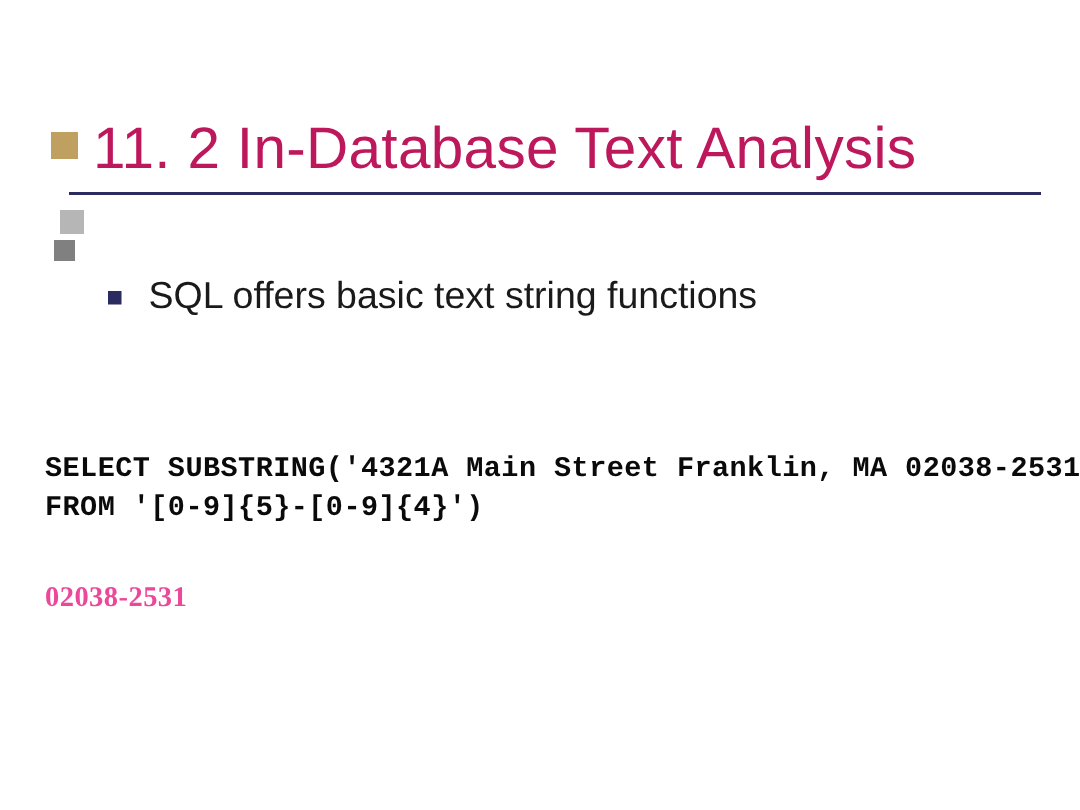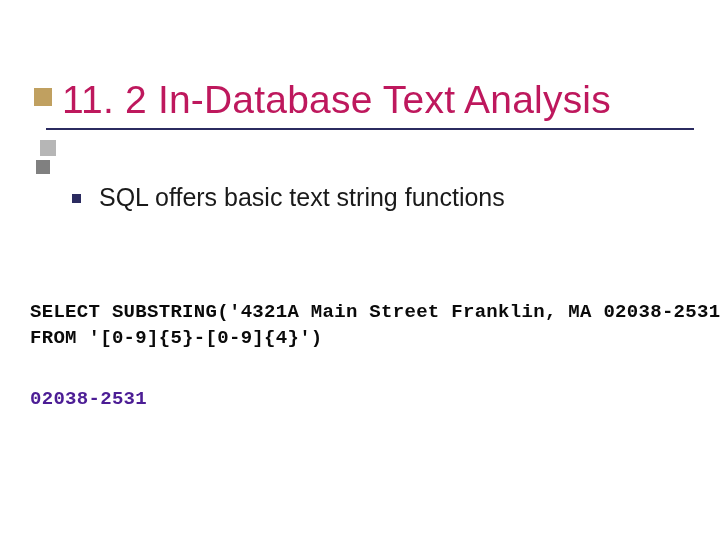--- a/index.html
+++ b/index.html
@@ -94,24 +94,24 @@
     font-weight: bold;
     color: #0a0a0a;
     line-height: 1.35;
     white-space: pre;
     letter-spacing: 0.3px;
   }
   .result-block {
     position: absolute;
     left: 30px;
     top: 388px;
-    font-family: Liberation Mono, monospace;
+    font-family: Liberation Serif, serif;
     font-size: 19px;
     font-weight: bold;
-    color: #4c1d95;
+    color: #ec4899;
     letter-spacing: 0.3px;
   }
 </style>
 </head>
 <body>
 
 <div class="accent-stack">
   <div class="accent-top"></div>
   <div class="accent-mid"></div>
   <div class="accent-low"></div>

